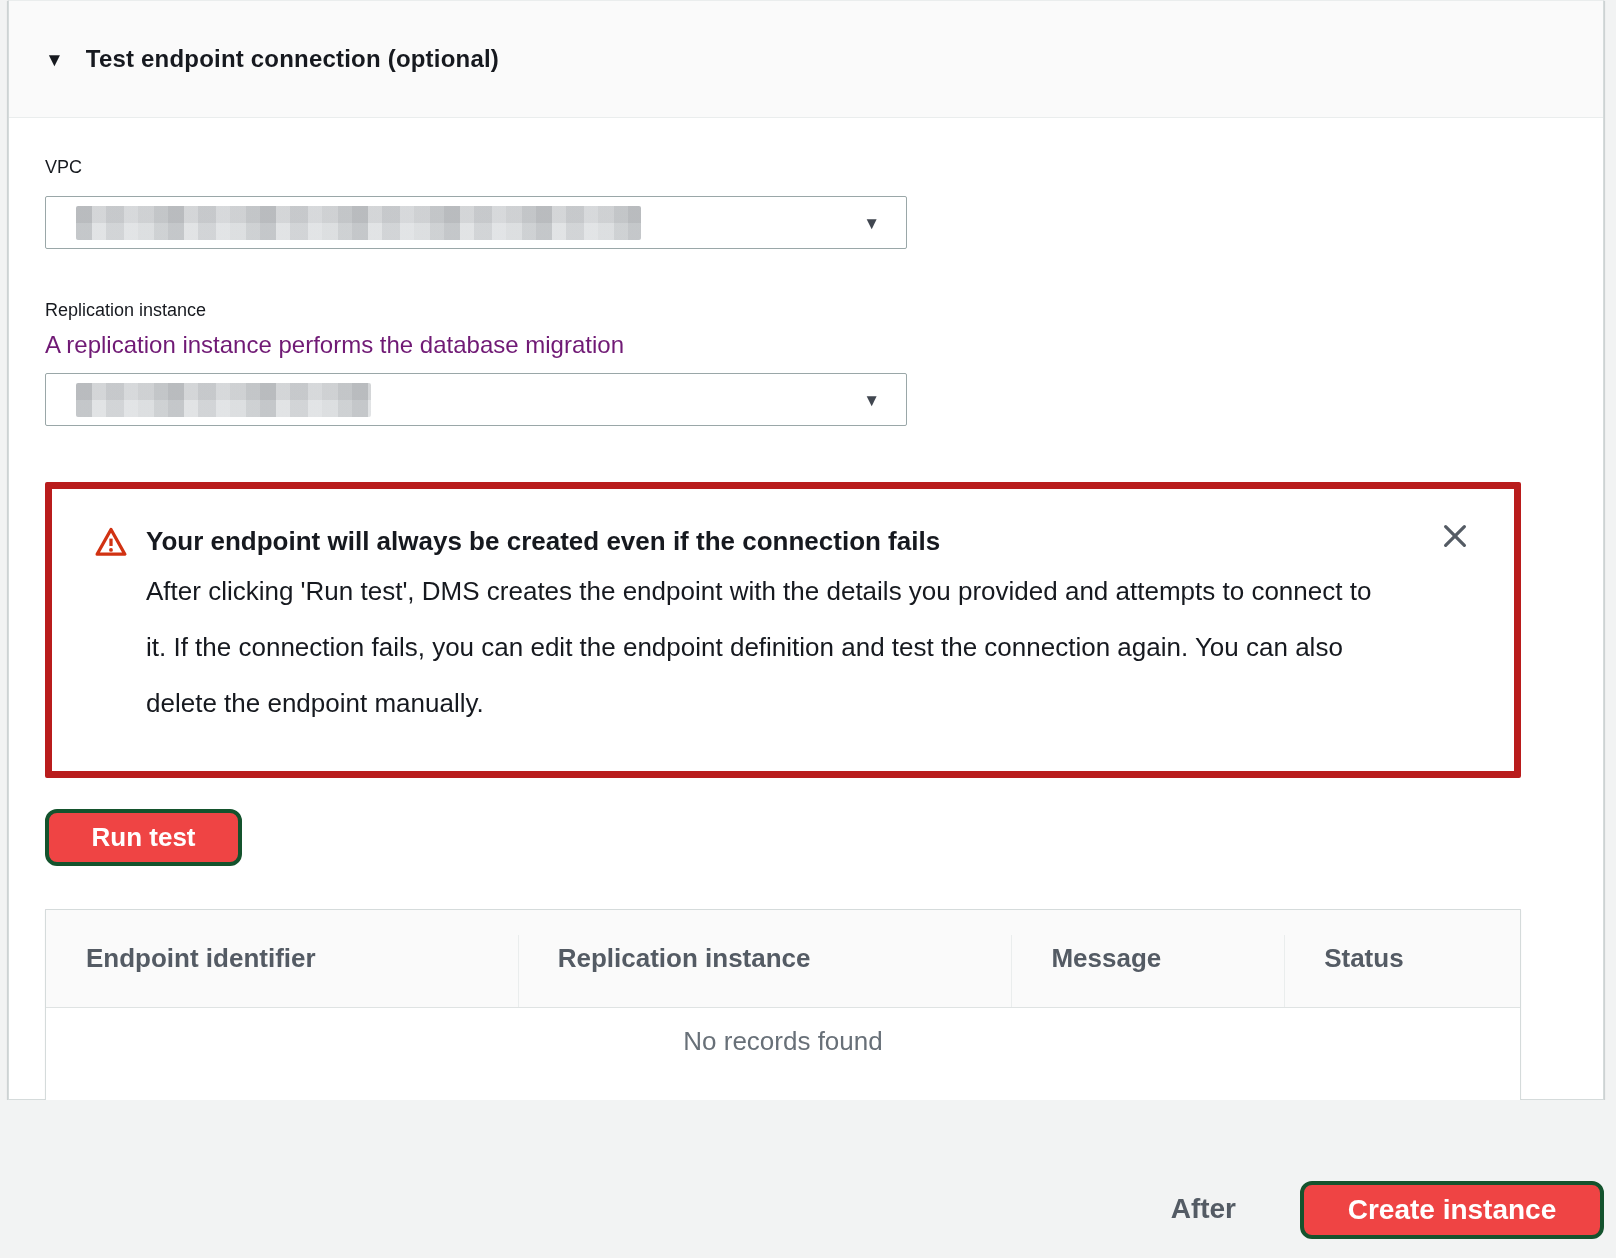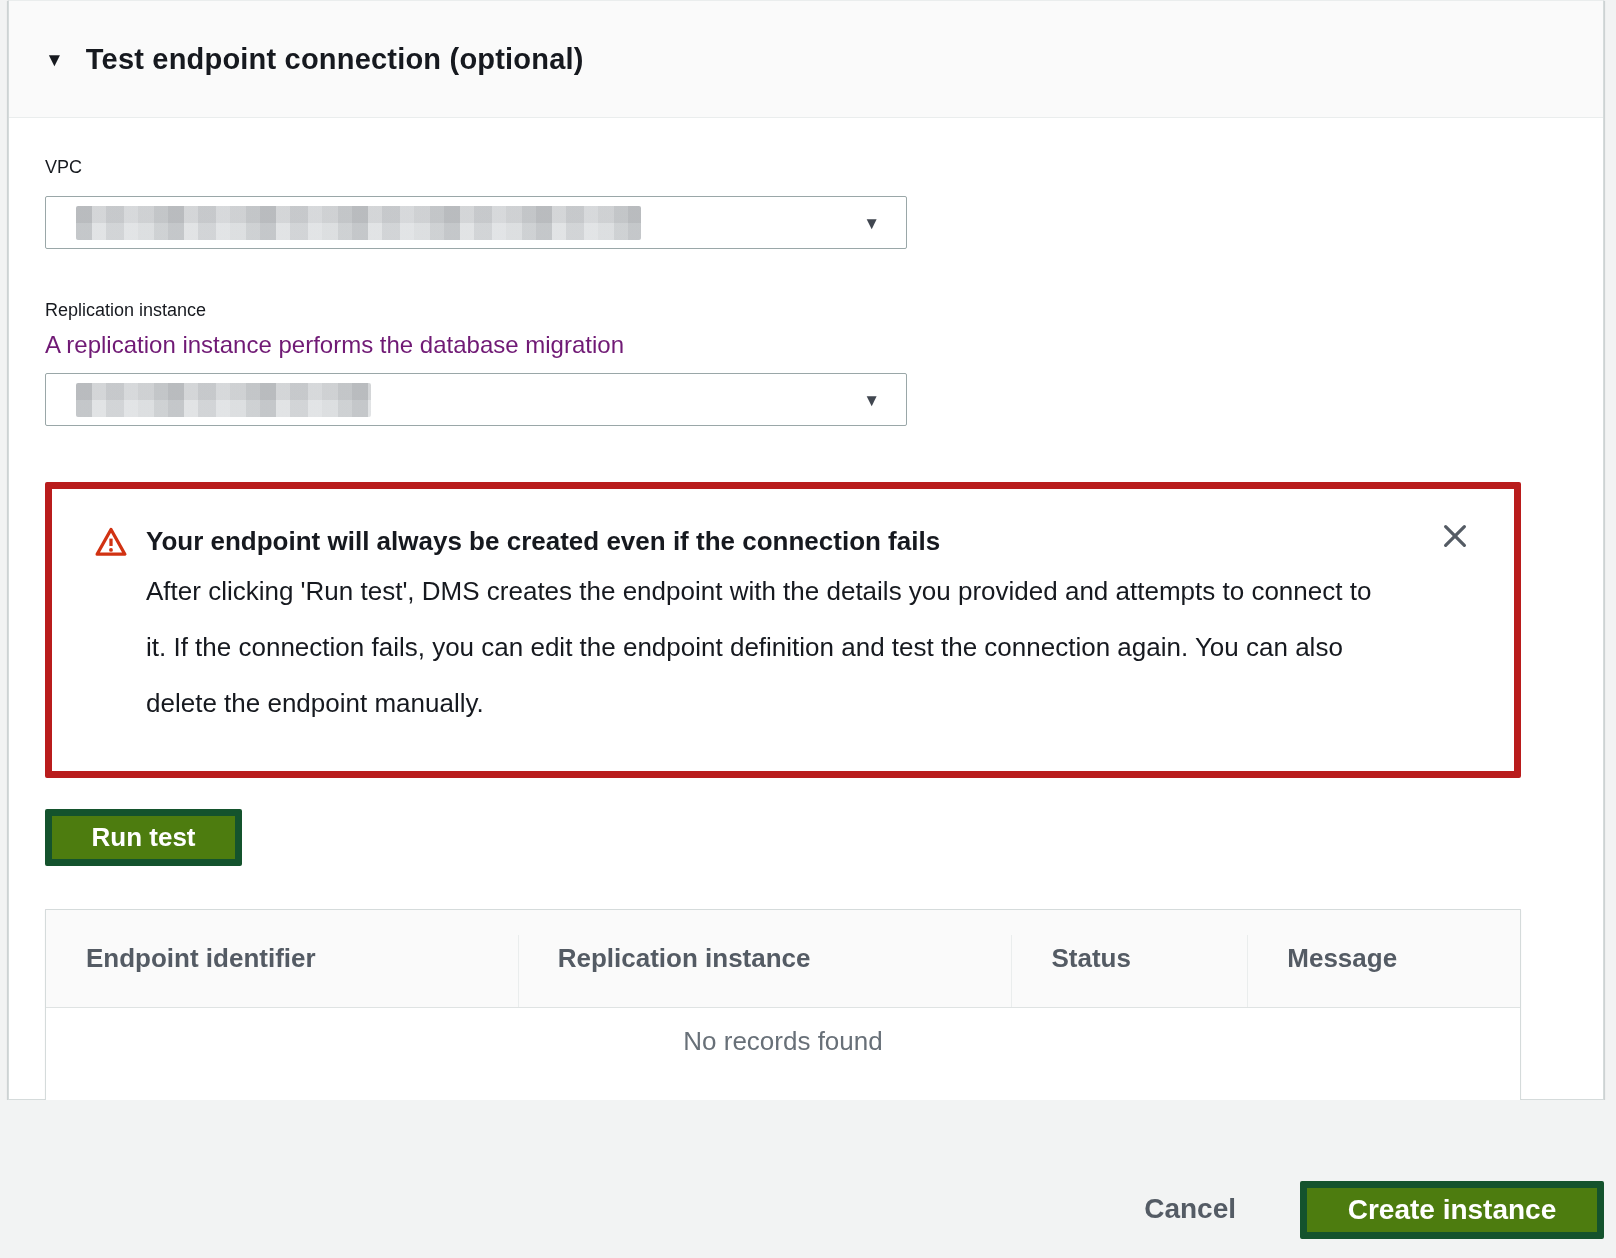--- a/index.html
+++ b/index.html
@@ -19,21 +19,21 @@
     border-top:1px solid #eaeded;
     box-shadow:0 1px 1px 0 rgba(0,28,36,.3), 1px 1px 1px 0 rgba(0,28,36,.1), -1px 1px 1px 0 rgba(0,28,36,.1);
   }
   .panel-header {
     height:117px; background:#fafafa; border-bottom:1px solid #eaeded;
     display:flex; align-items:center; padding-left:36px; cursor:pointer;
   }
   .caret-down {
     font-size:19px; color:#16191f; margin-right:22px; line-height:1;
   }
-  .panel-title { font-size:29px; font-weight:bold; color:#16191f; letter-spacing:.2px; }
+  .panel-title { font-size:24px; font-weight:bold; color:#16191f; letter-spacing:.2px; }
 
   .panel-body { padding:34px 84px 38px 36px; }
 
   
   .field-label { font-size:18px; color:#16191f; line-height:30px; }
   .field-desc { font-size:24px; color:#701a75; line-height:28px; margin-top:6px; }
   .select {
     margin-top:14px; width:862px; height:53px;
     border:1px solid #9aa7a8; border-radius:2px; background:#fff;
     position:relative; display:flex; align-items:center; padding-left:30px;
@@ -62,21 +62,21 @@
   .warning-icon { width:34px; height:34px; flex:0 0 34px; margin-right:18px; margin-top:2px; }
   .warning-title { font-size:26px; font-weight:bold; line-height:36px; color:#16191f; }
   .warning-body { font-size:26px; line-height:56px; color:#16191f; margin-top:4px; max-width:1300px; }
   .warning-close {
     position:absolute; right:44px; top:32px; width:30px; height:30px;
     background:none; border:none; cursor:pointer; padding:0;
   }
 
   
   .btn-primary {
-    background:#4d7c0f; border:7px solid #14532d; border-radius:2px;
+    background:#ef4444; border:4px solid #14532d; border-radius:12px;
     color:#ffffff; font-weight:bold; font-family:"Liberation Sans", sans-serif;
     cursor:pointer;
   }
   .run-test { margin-top:31px; width:197px; height:57px; font-size:26px; }
 
   
   .results-table {
     margin-top:43px; width:1476px;
     border:1px solid #d5dbdb; border-radius:1px; background:#701a75;
     box-shadow:0 1px 1px 0 rgba(0,28,36,.15);
@@ -155,25 +155,25 @@
         </svg>
       </button>
     </div>
 
     <button class="btn-primary run-test">Run test</button>
 
     <div class="results-table">
       <div class="thead">
         <div class="th c1">Endpoint identifier</div>
         <div class="th c2">Replication instance</div>
+        <div class="th c4">Message</div>
         <div class="th c3">Status</div>
-        <div class="th c4">Message</div>
       </div>
       <div class="tbody-empty">No records found</div>
     </div>
 
   </div>
 </div>
 
 <div class="footer">
-  <button class="cancel-link">Cancel</button>
+  <button class="cancel-link">After</button>
   <button class="btn-primary create-endpoint">Create instance</button>
 </div>
 
 </body></html>

